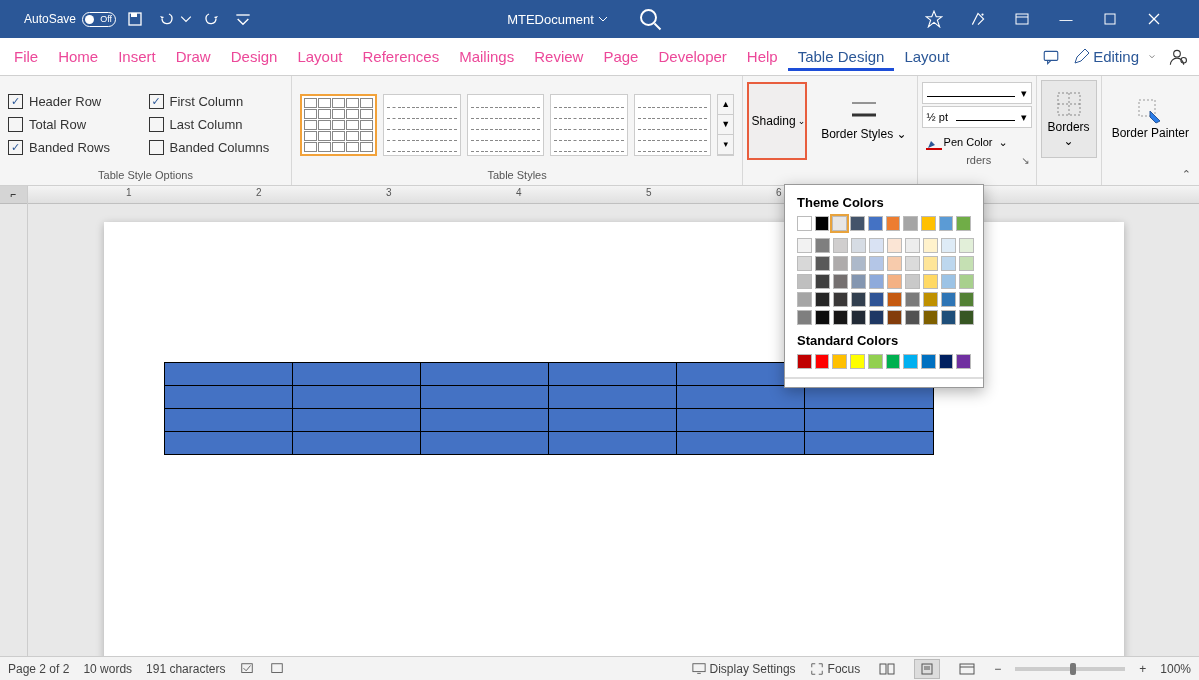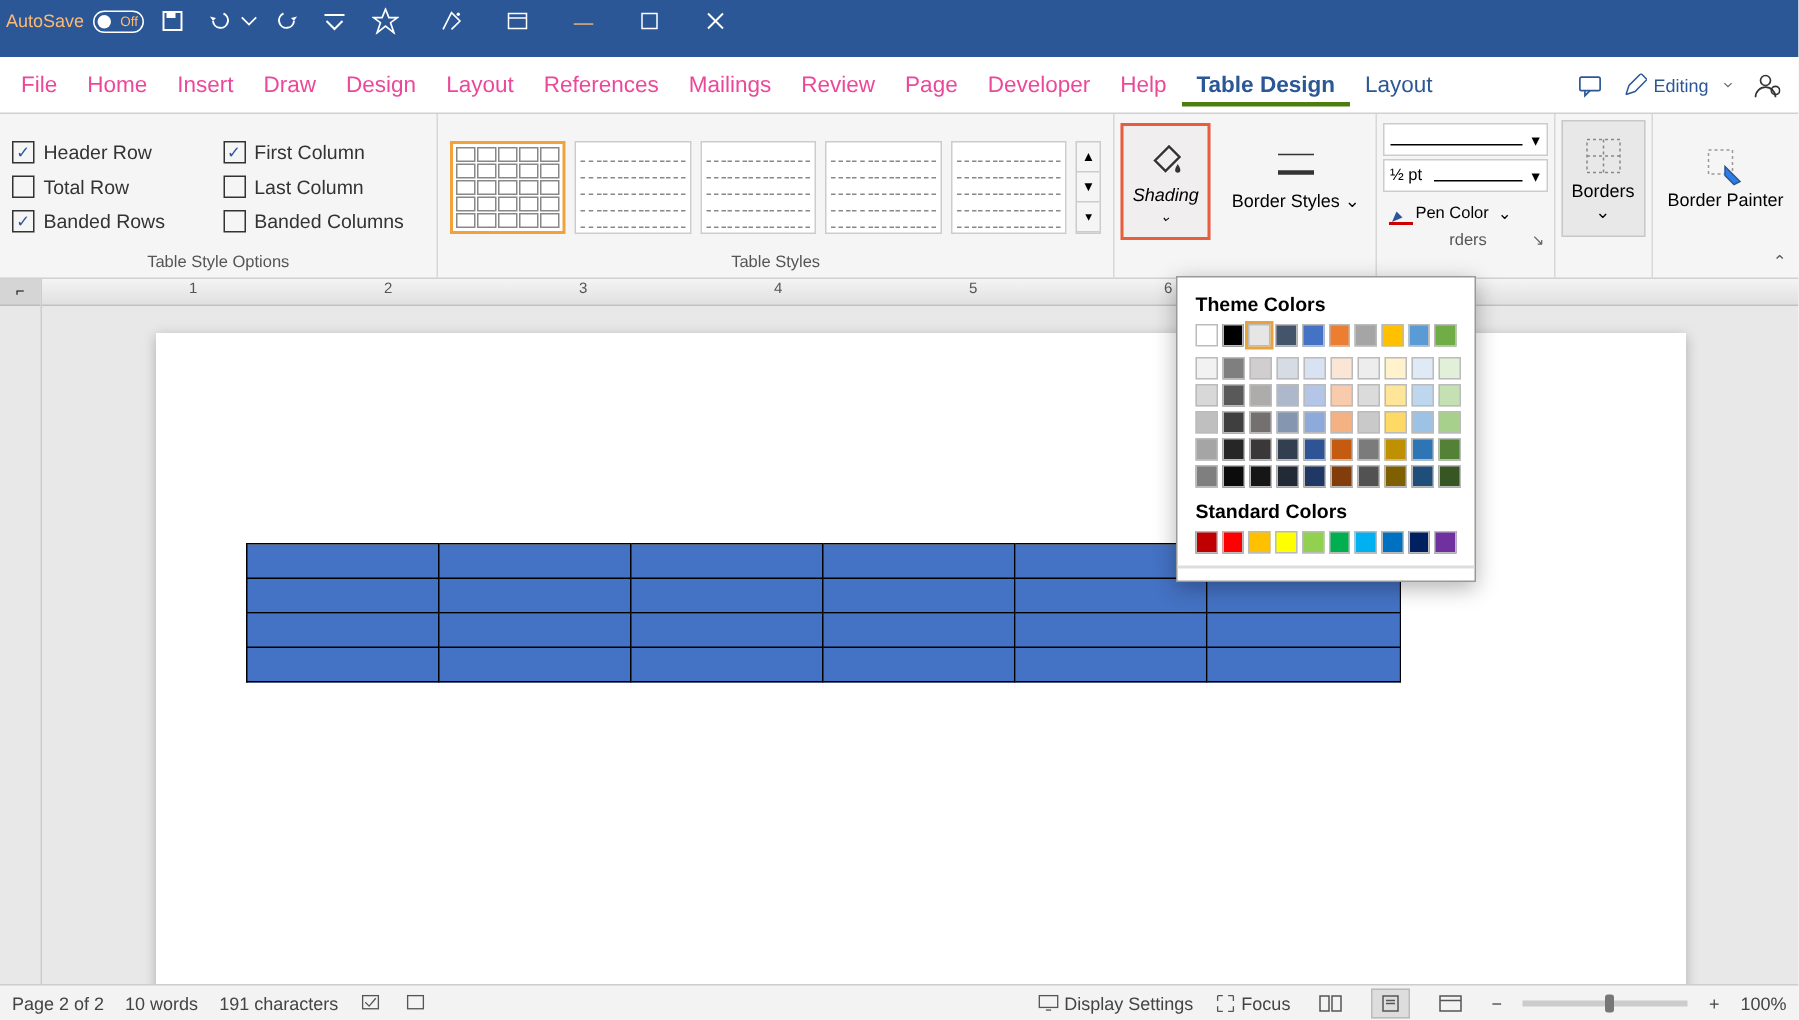--- a/index.html
+++ b/index.html
@@ -1,36 +1,36 @@
 <!DOCTYPE html>
 <html><head>
 <meta charset="utf-8">
 <style>
 * { box-sizing: border-box; margin: 0; padding: 0; font-family: "Segoe UI", Arial, sans-serif; }
 body { width: 1199px; height: 680px; background: #fff; overflow: hidden; position: relative; font-size: 13px; }
 
 
-.titlebar { height: 38px; background: #2b5797; color: #fdba74; display: flex; align-items: flex-start; padding: 0 4px; }
+.titlebar { height: 38px; background: #2b5797; color: #ffffff; display: flex; align-items: center; padding: 0 24px; }
 .titlebar .left { display: flex; align-items: center; gap: 6px; }
 .titlebar .autosave { display:flex; align-items:center; gap:6px; font-size:12px; }
 .titlebar .toggle { width: 34px; height: 15px; border:1px solid #fff; border-radius:8px; position:relative; display:inline-flex; align-items:center; }
 .titlebar .toggle::before { content:''; width:9px; height:9px; background:#fff; border-radius:50%; position:absolute; left:2px; }
 .titlebar .toggle-off { font-size:9px; position:absolute; right:3px; }
 .titlebar .qat-btn { width:26px; height:28px; display:flex; align-items:center; justify-content:center; }
 .titlebar .qat-btn svg { width:16px; height:16px; }
 .titlebar .center { flex:1; display:flex; align-items:center; justify-content:center; gap:30px; }
 .titlebar .docname { display:flex; align-items:center; gap:4px; }
 .titlebar .search { width:24px; height:24px; display:flex; align-items:center; justify-content:center; }
 .titlebar .right { display:flex; align-items:center; gap:2px; }
 .titlebar .right .win-btn { width:42px; height:28px; display:flex; align-items:center; justify-content:center; }
 
 
 .ribbon-tabs { height: 38px; background:#fff; display:flex; align-items:center; border-bottom:1px solid #d0d0d0; padding:0 4px; gap:0; }
 .ribbon-tabs .tab { padding: 6px 10px; font-size:15px; color:#ec4899; cursor:pointer; }
-.ribbon-tabs .tab.active { color:#2b5797; font-weight:700; border-bottom:3px solid #4d7c0f; padding-bottom:3px; }
+.ribbon-tabs .tab.active { color:#2b5797; font-weight:400; border-bottom:3px solid #1d4ed8; padding-bottom:3px; }
 .ribbon-tabs .tab.context { color:#2b5797; }
 .ribbon-tabs .spacer { flex:1; }
 .ribbon-tabs .right-btn { width:32px; height:28px; display:flex; align-items:center; justify-content:center; border:1px solid transparent; }
 .ribbon-tabs .editing { display:flex; align-items:center; gap:4px; color:#2b5797; padding:2px 6px; }
 .ribbon-tabs .share { width:36px; display:flex; align-items:center; justify-content:center; }
 
 
 .ribbon { height: 110px; background:#f5f5f5; border-bottom:1px solid #d0d0d0; display:flex; position:relative; }
 .ribbon .group { border-right:1px solid #d8d8d8; display:flex; flex-direction:column; padding:4px 8px 2px 8px; height:100%; }
 .ribbon .group-body { flex:1; display:flex; align-items:center; gap:6px; }
@@ -48,21 +48,21 @@
 .tstyles .style-item { width:82px; height:62px; border:1px solid #ccc; background:#fff; padding:3px; display:flex; flex-direction:column; gap:1px; }
 .tstyles .style-item.selected { border:2px solid #f2a23a; background:#fff; padding:2px;}
 .tstyles .srow { flex:1; display:flex; gap:1px; }
 .tstyles .srow span { flex:1; background:#fff; border:1px solid #999; }
 .tstyles .srow.grid span { border:1px solid #888; }
 .tstyles .srow.dash span { border-bottom:1px dashed #888; border-right:0; border-left:0; border-top:0; }
 .tstyles .gallery-more { width:18px; height:62px; border:1px solid #ccc; display:flex; flex-direction:column; }
 .tstyles .gallery-more div { flex:1; display:flex; align-items:center; justify-content:center; border-bottom:1px solid #ccc; font-size:9px; }
 
 
-.shading-btn { width:60px; height:78px; display:flex; flex-direction:column; align-items:center; justify-content:center; gap:2px; border:2px solid #e85d3d; background:#f0eeee; margin:2px;font-style:italic; }
+.shading-btn { width:60px; height:78px; display:flex; flex-direction:row; align-items:center; justify-content:center; gap:2px; border:2px solid #e85d3d; background:#f0eeee; margin:2px; }
 .shading-btn .icon { width:28px; height:28px; }
 .shading-btn .lbl { font-size:12px; }
 .shading-btn .chev { font-size:9px; }
 
 
 .big-btn { display:flex; flex-direction:column; align-items:center; justify-content:center; gap:2px; padding:2px 6px; height:78px; }
 .big-btn .lbl { font-size:12px; text-align:center; }
 .big-btn svg, .big-btn .icon { width:28px; height:28px; }
 .pen-group { display:flex; flex-direction:column; gap:2px; padding-top:2px; }
 .pen-row { display:flex; align-items:center; gap:2px; border:1px solid #ccc; height:22px; padding:0 4px; font-size:11px; background:#fff;}
@@ -136,20 +136,34 @@
     <div class="qat-btn">
         <svg viewBox="0 0 16 16">
           <path d="M6 3 A5 5 0 1 0 13 8" fill="none" stroke="#fff" stroke-width="1.3"></path>
           <path d="M13 8 L15 5 L11 6 Z" fill="#fff"></path>
         </svg>
       </div>
     <div class="qat-btn">
         <svg viewBox="0 0 12 12" width="12" height="12">
           <line x1="1" y1="3" x2="11" y2="3" stroke="#fff"></line>
           <path d="M2 6 L6 10 L10 6" fill="none" stroke="#fff"></path>
+        </svg>
+      </div>
+  </div>
+  <div class="center">
+    <div class="docname">
+      <span>MTEDocument</span>
+      <svg viewBox="0 0 10 10" width="10" height="10">
+          <path d="M1 3 L5 7 L9 3" fill="none" stroke="#fff"></path>
+        </svg>
+    </div>
+    <div class="search">
+        <svg viewBox="0 0 16 16">
+          <circle cx="7" cy="7" r="5" fill="none" stroke="#fff" stroke-width="1.3"></circle>
+          <line x1="11" y1="11" x2="15" y2="15" stroke="#fff" stroke-width="1.3"></line>
         </svg>
       </div>
   </div>
   <div class="right">
     <div class="win-btn">
         <svg viewBox="0 0 16 16" width="18" height="18">
           <path d="M8 1 L10 6 L15 6 L11 9 L13 15 L8 11 L3 15 L5 9 L1 6 L6 6 Z" fill="none" stroke="#fff"></path>
         </svg>
       </div>
     <div class="win-btn">
@@ -200,21 +214,21 @@
   <div class="right-btn">
       <svg viewBox="0 0 16 16" width="18" height="18">
         <rect x="2" y="3" width="12" height="8" rx="1" fill="none" stroke="#2b5797"></rect>
         <path d="M5 11 L5 14 L8 11" fill="none" stroke="#2b5797"></path>
       </svg>
     </div>
   <div class="editing">
     <svg viewBox="0 0 16 16" width="16" height="16">
         <path d="M2 14 L4 8 L12 0 L16 4 L8 12 L2 14" fill="none" stroke="#2b5797"></path>
       </svg>
-    <span style="font-size:12px">Editing</span>
+    <span style="font-size:15px">Editing</span>
   </div>
   <div class="right-btn" style="width:14px">
       <svg viewBox="0 0 10 10" width="8">
         <path d="M2 3 L5 6 L8 3" fill="none" stroke="#666"></path>
       </svg>
     </div>
   <div class="share">
       <svg viewBox="0 0 18 18" width="20" height="20">
         <circle cx="9" cy="6" r="3" fill="none" stroke="#333"></circle>
         <path d="M3 16 A6 6 0 0 1 15 16" fill="none" stroke="#333"></path>

